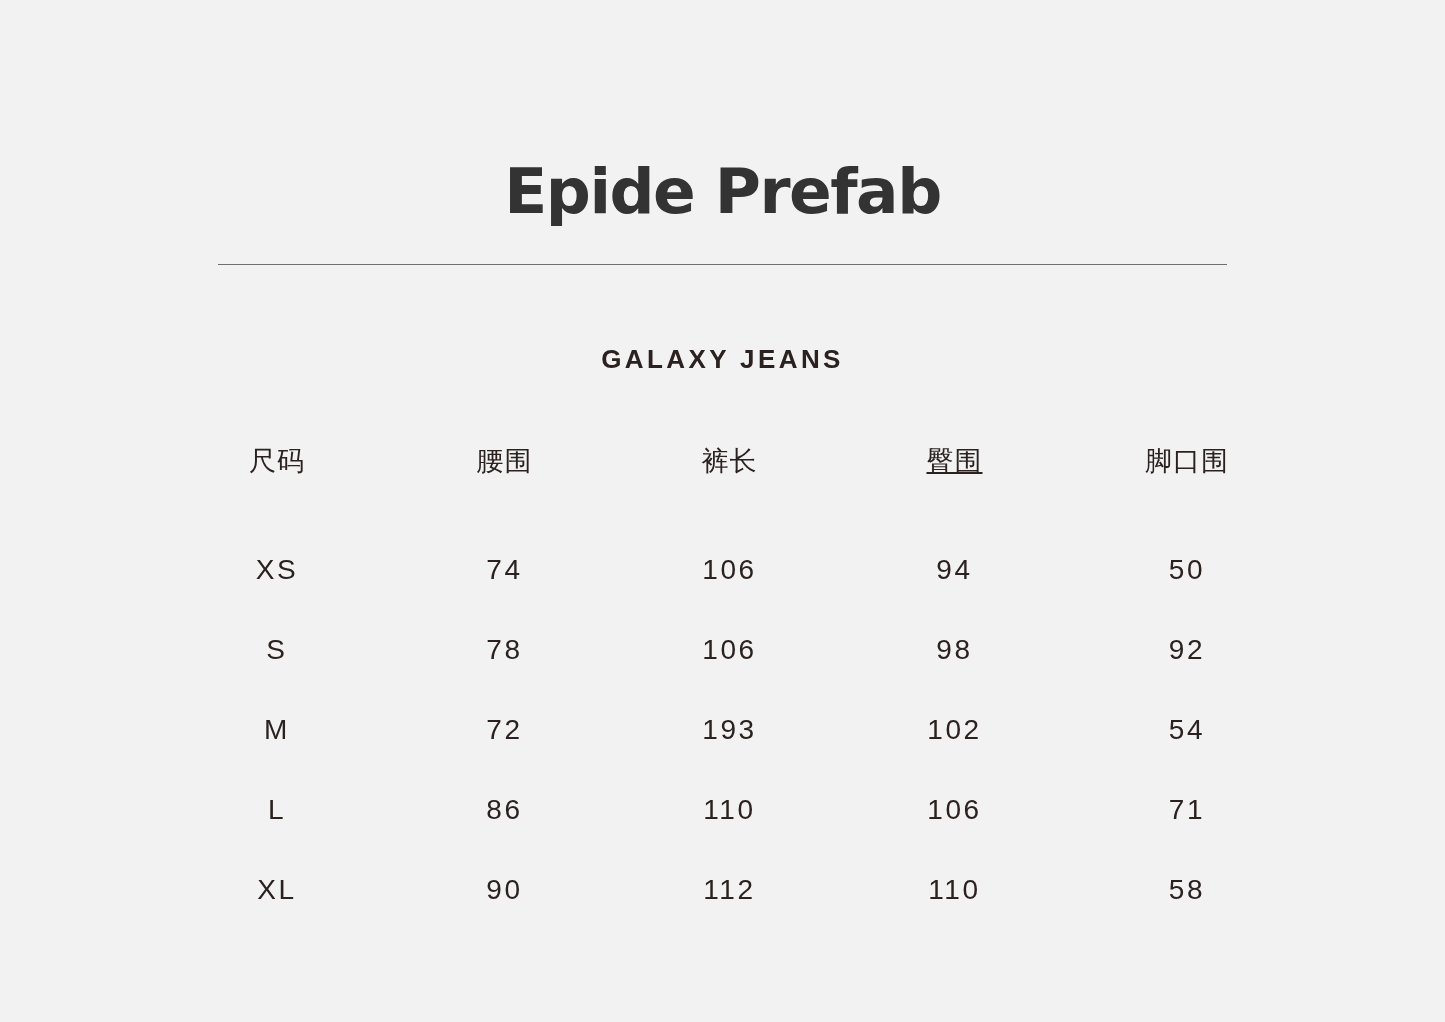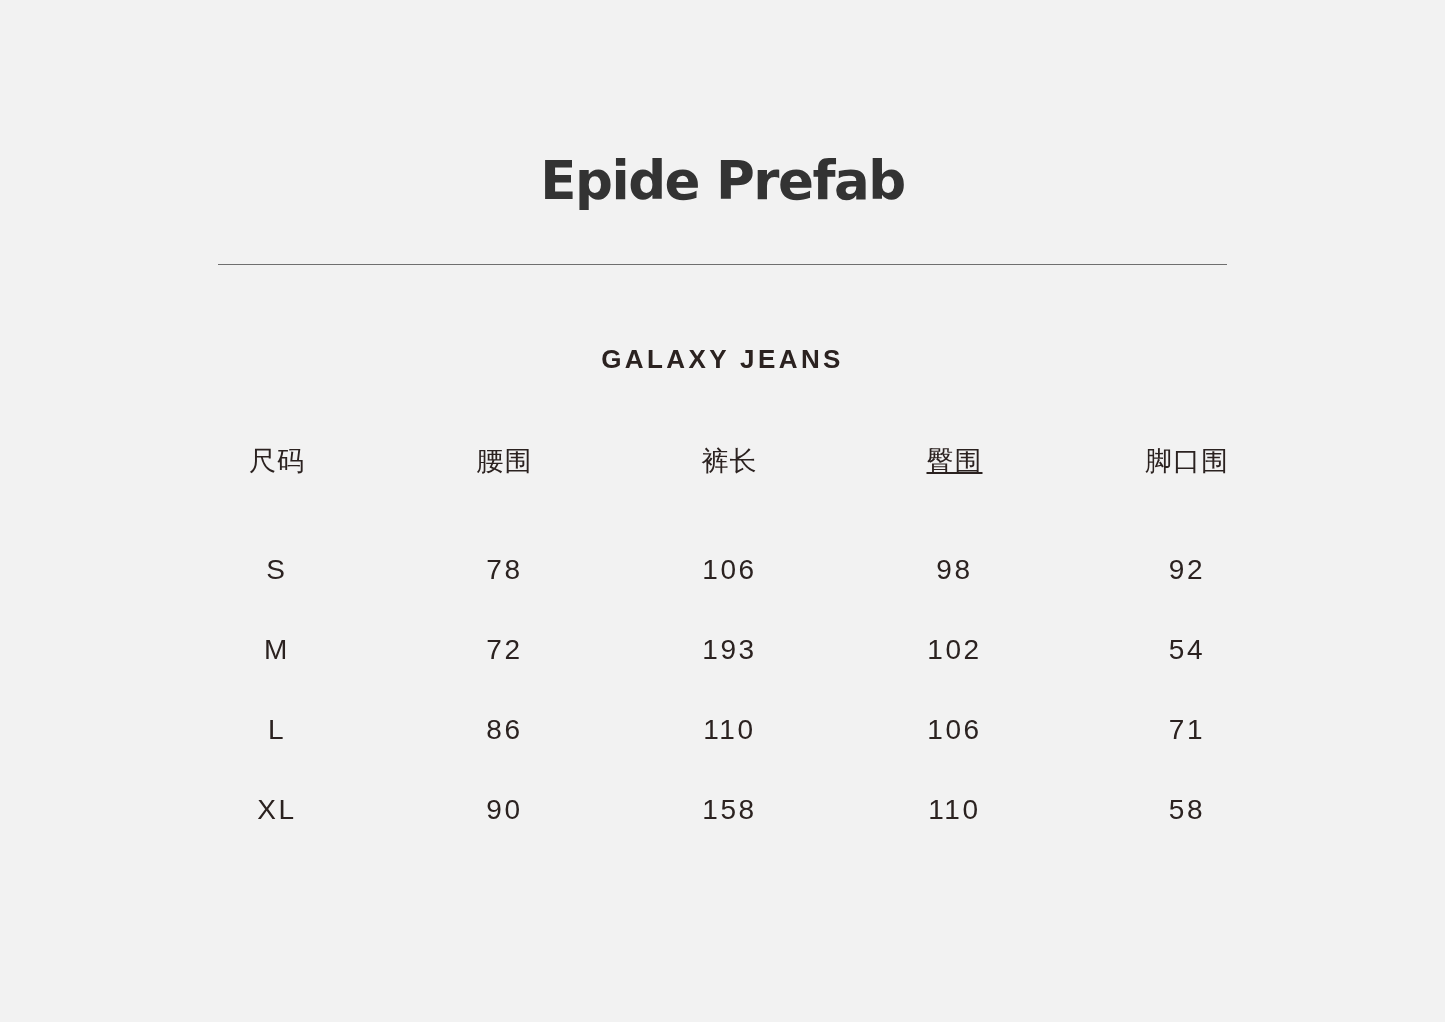--- a/index.html
+++ b/index.html
@@ -21,21 +21,21 @@
     inset: 0;
   }
 
   
   .brand-title {
     position: absolute;
     top: 118px;
     left: 0;
     width: 1445px;
     text-align: center;
-    font-size: 53px;
+    font-size: 63px;
     font-weight: 700;
     letter-spacing: -1.5px;
     color: #333333;
     line-height: 1;
     font-family: "DejaVu Sans", "Liberation Sans", sans-serif;
     white-space: nowrap;
   }
 
   .brand-divider {
     position: absolute;
@@ -120,20 +120,27 @@
       <tr class="spacer-row">
         <td></td>
         <td></td>
         <td></td>
         <td></td>
         <td></td>
       </tr>
     </thead>
     <tbody>
       <tr>
+        <td>XS</td>
+        <td>74</td>
+        <td>106</td>
+        <td>94</td>
+        <td>50</td>
+      </tr>
+      <tr>
         <td>S</td>
         <td>78</td>
         <td>106</td>
         <td>98</td>
         <td>92</td>
       </tr>
       <tr>
         <td>M</td>
         <td>72</td>
         <td>193</td>
@@ -143,20 +150,20 @@
       <tr>
         <td>L</td>
         <td>86</td>
         <td>110</td>
         <td>106</td>
         <td>71</td>
       </tr>
       <tr>
         <td>XL</td>
         <td>90</td>
-        <td>158</td>
+        <td>112</td>
         <td>110</td>
         <td>58</td>
       </tr>
     </tbody>
   </table>
 
 </div>
 
 </body></html>

